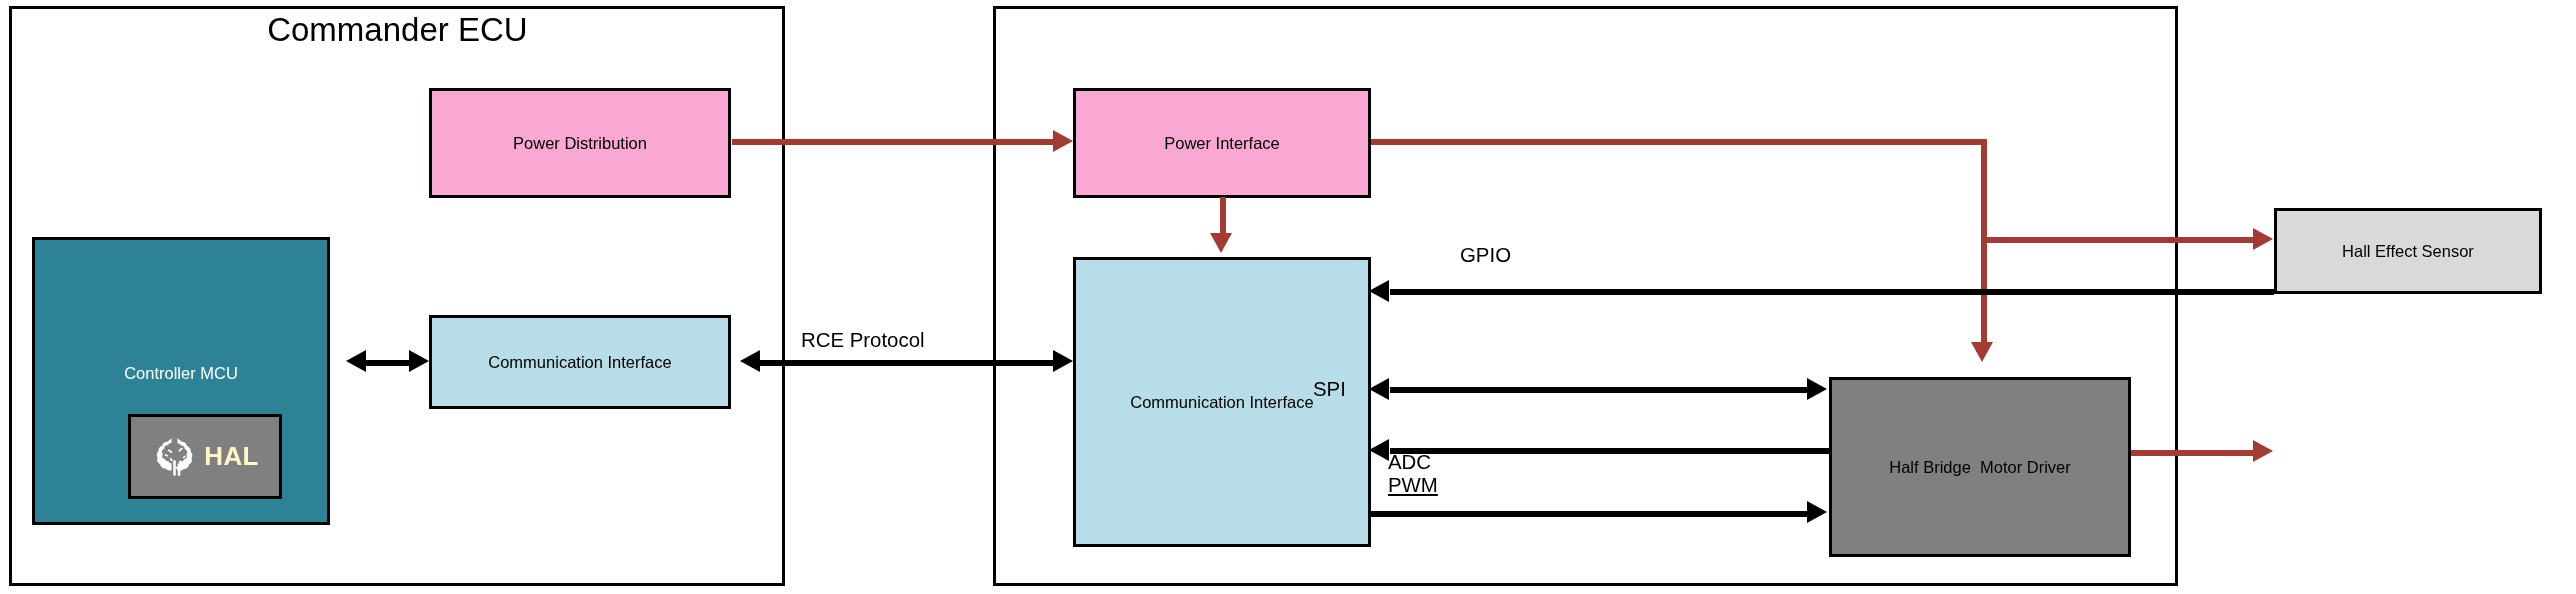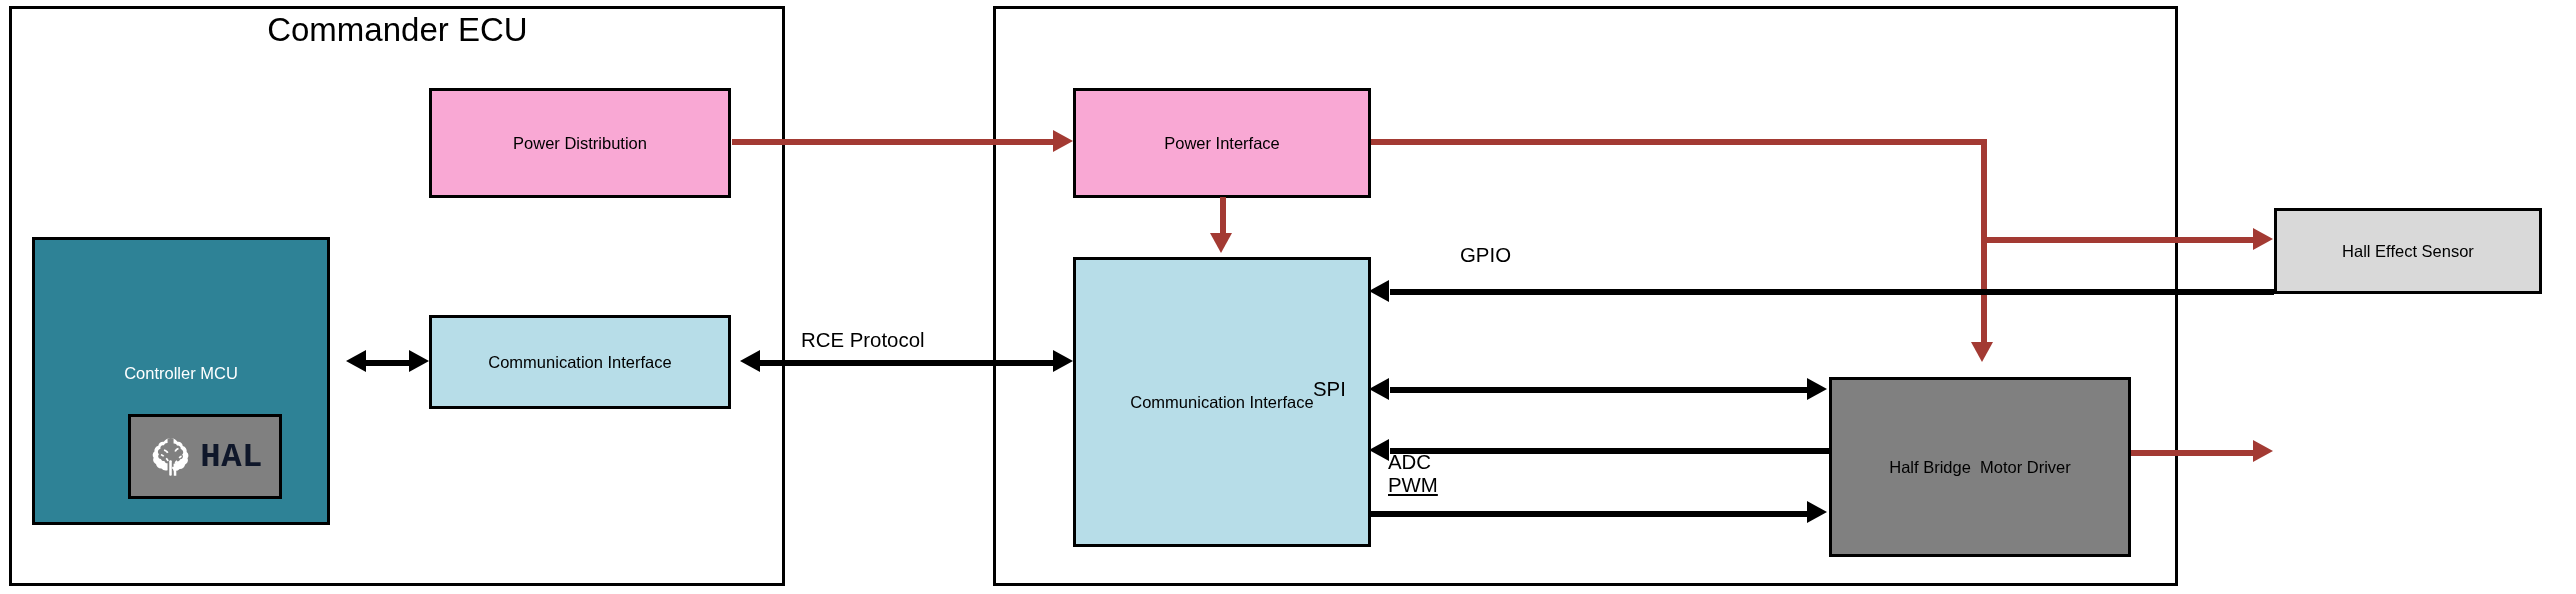--- a/index.html
+++ b/index.html
@@ -15,21 +15,21 @@
   .node.power{background:#f9a8d4;}
   .node.comm{background:#b7dde8;}
   .node.mcu{background:#2e8296;color:#ffffff;align-items:flex-start;justify-content:center;}
   .node.gray{background:#808080;}
   .node.light{background:#d9d9d9;}
 
   .mcu-label{position:absolute;left:0;right:0;top:50%;transform:translateY(-50%);
              font-size:16.5px;color:#ffffff;text-align:center;}
   .hal-badge{position:absolute;box-sizing:border-box;background:#808080;border:3.1px solid #000000;
              display:flex;align-items:center;justify-content:center;gap:3.1px;}
-  .hal-text{font-size:34px;font-weight:bold;color:#0f172a;letter-spacing:0.4px;font-family:Liberation Mono, monospace;}
+  .hal-text{font-size:26px;font-weight:bold;color:#fef9c3;letter-spacing:0.4px;}
 
   .edge{position:absolute;background:#000000;}
   .edge.red{background:#a33a33;}
   .h-line{height:5.5px;}
   .v-line{width:5.5px;}
 
   .arrow{position:absolute;width:0;height:0;}
   .ar-right{border-top:11.8px solid transparent;border-bottom:11.8px solid transparent;border-left:20.4px solid #000000;}
   .ar-left{border-top:11.8px solid transparent;border-bottom:11.8px solid transparent;border-right:20.4px solid #000000;}
   .ar-down{border-left:11.8px solid transparent;border-right:11.8px solid transparent;border-top:20.4px solid #000000;}

